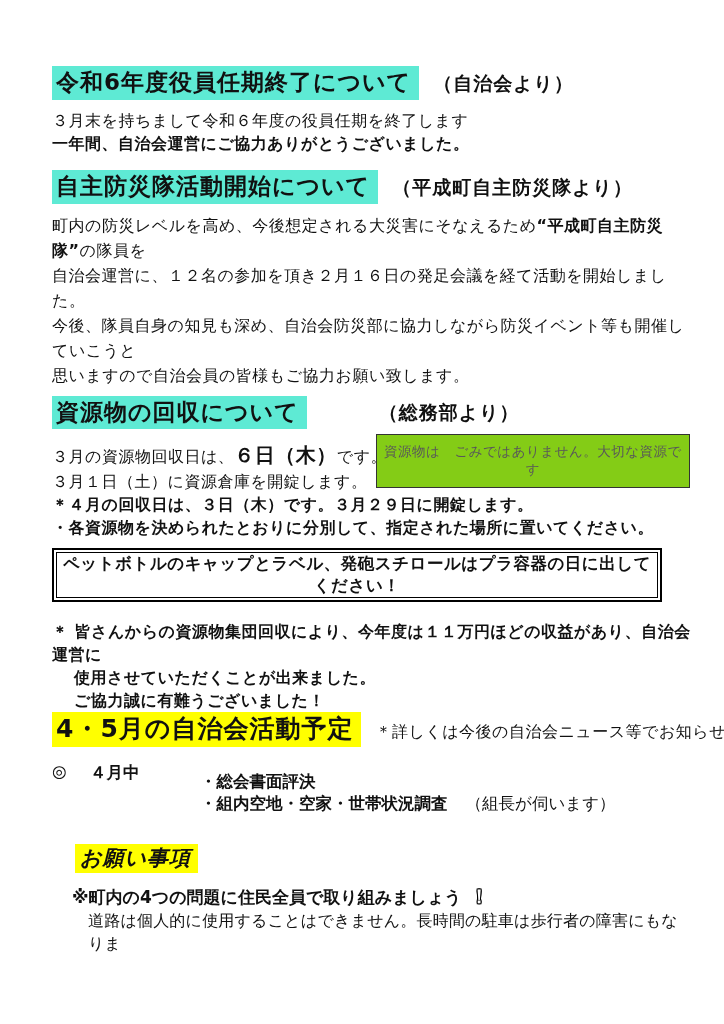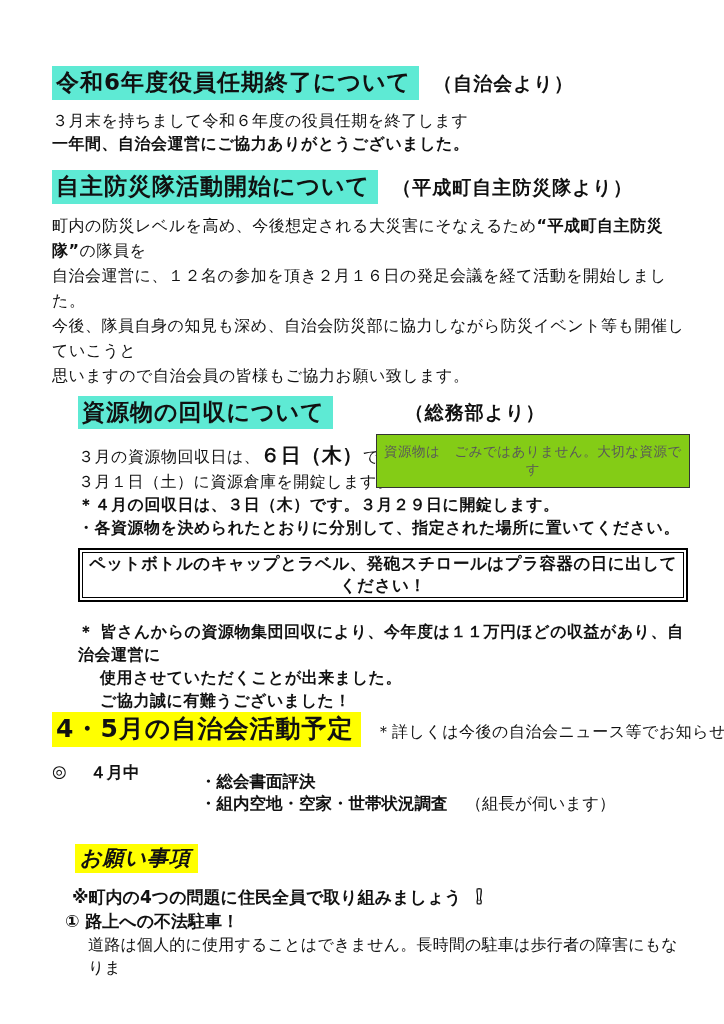--- a/index.html
+++ b/index.html
@@ -28,21 +28,21 @@
   .ln{font-size:16px;line-height:23px;letter-spacing:0.5px;}
   .b{font-weight:bold;}
   .big-day{font-size:20px;font-weight:bold;}
   p{margin:0;}
   
   .sec1{margin-bottom:15px;}
   .sec1 .body{margin-top:9px;}
   .sec2 .body{margin-top:9px;}
   .sec2 .ln{line-height:25px;}
   .sec2{margin-bottom:8px;}
-  .sec3{position:relative;margin-left:26px;}
+  .sec3{position:relative;}
   .sec3 .body{margin-top:13px;}
   .note-box{
     position:absolute;
     top:38px;right:4px;
     width:300px;
     border:1px solid #333;
     color:#595959;
     font-size:13.5px;
     padding:8px 6px;
     text-align:center;
@@ -160,18 +160,17 @@
         <span class="row" style="display:block;"><span>・組内空地・空家・世帯状況調査</span><span class="small" style="padding-left:18px;">（組長が伺います）</span></span>
       </span>
     </div>
   </div>
 
   <div class="sec5">
     <div class="h5wrap">
       <span class="hl5">お願い事項</span>
     </div>
     <p class="intro"><span>※町内の4つの問題に住民全員で取り組みましょう</span><span class="bang">！</span></p>
-    <p class="item">① 路上への不法駐車！</p>
     <p class="detail">道路は個人的に使用することはできません。長時間の駐車は歩行者の障害にもなりま</p>
 
   </div>
 
 </div>
 
 </body></html>

